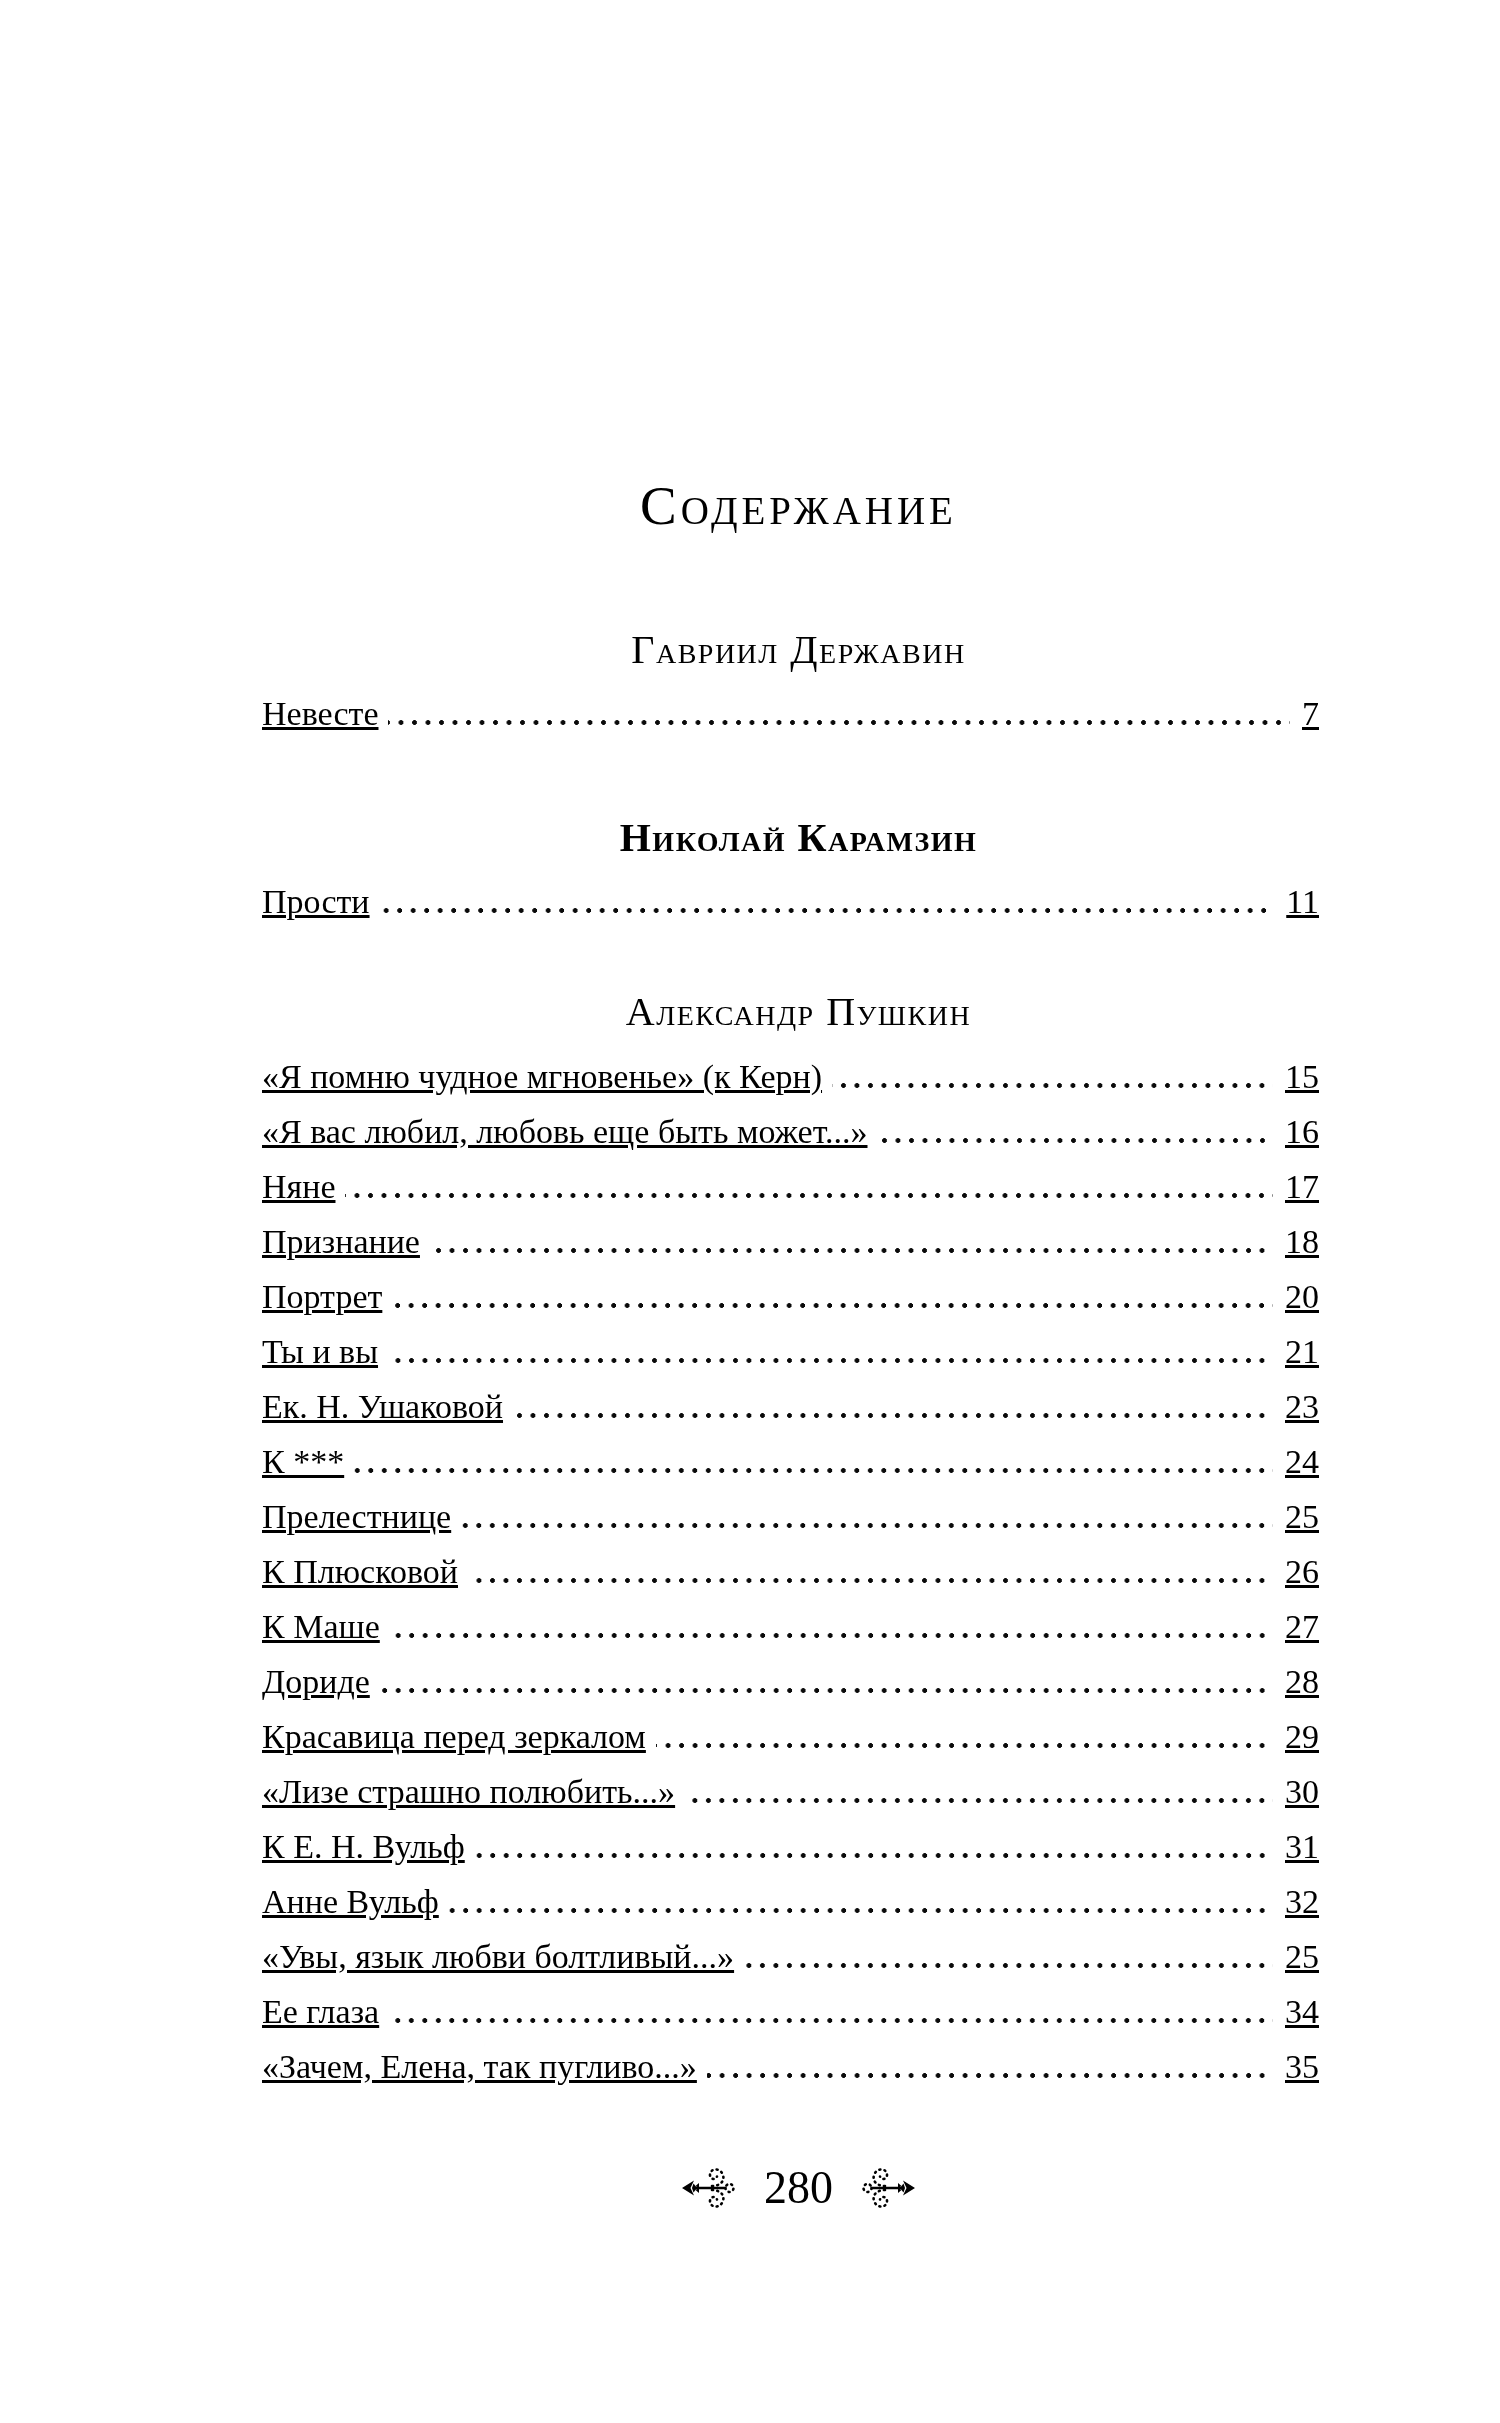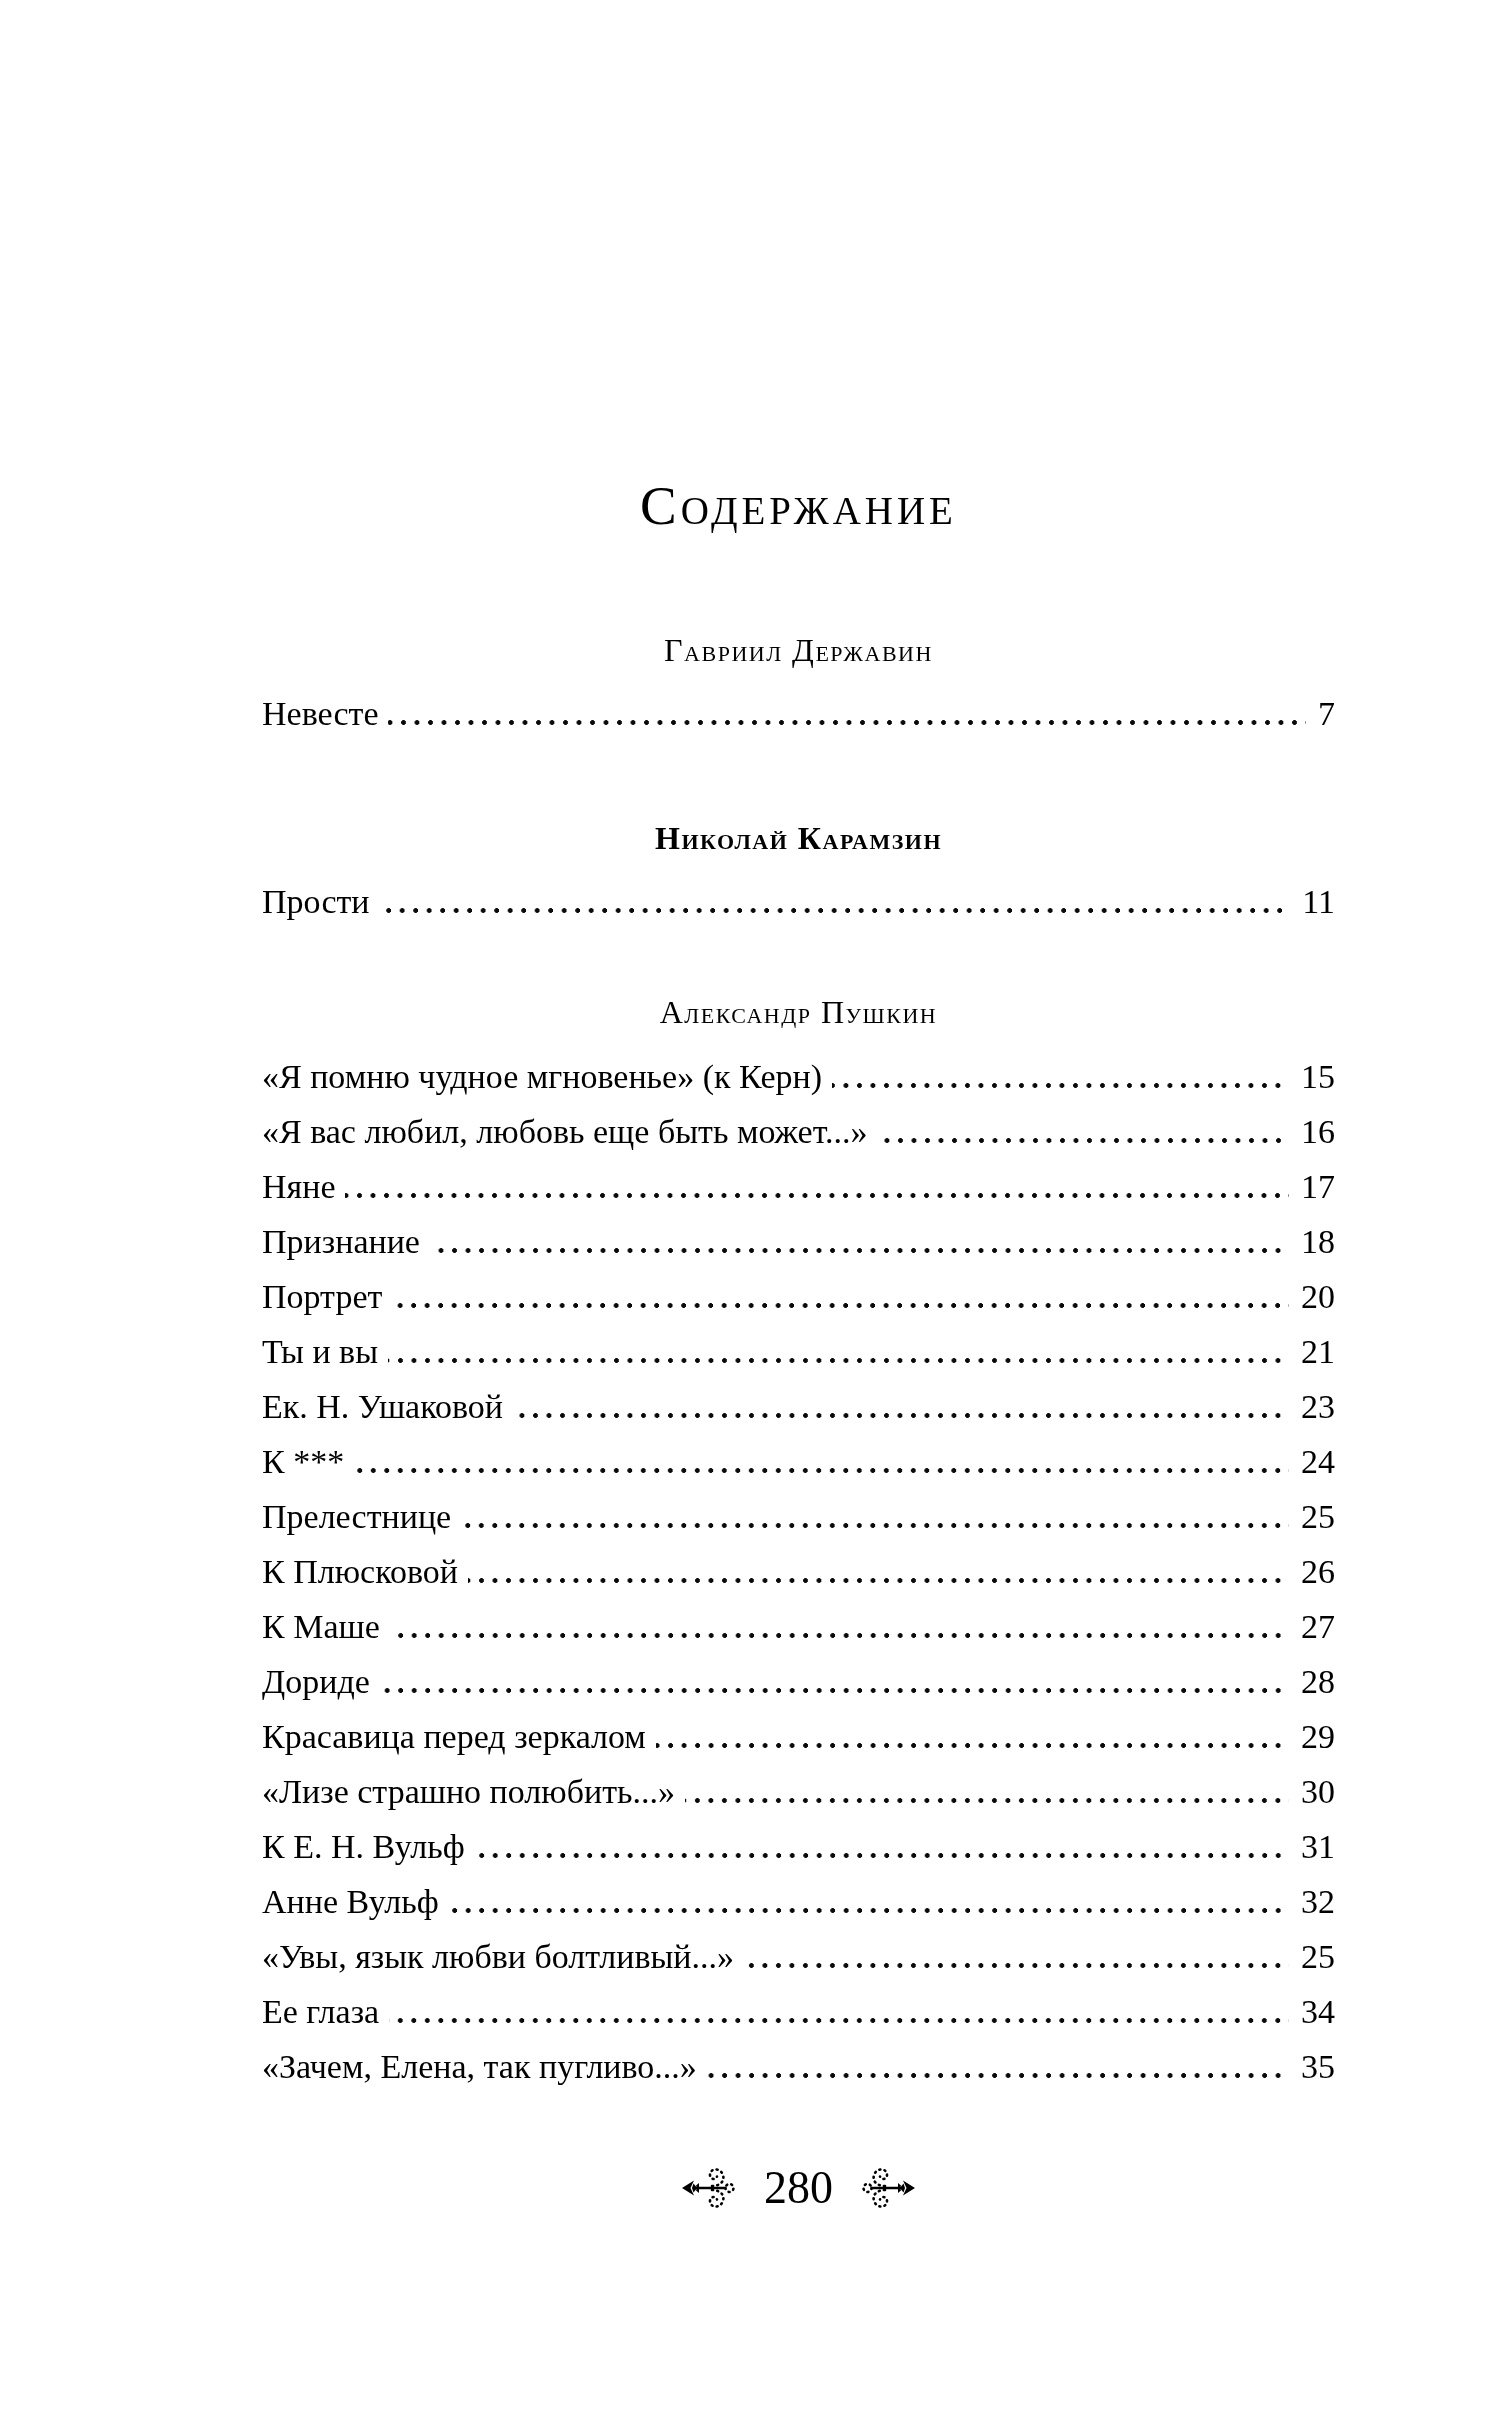--- a/index.html
+++ b/index.html
@@ -27,35 +27,36 @@
     margin: 477px 0 0 0;
     font-size: 55px;
     line-height: 58px;
     font-weight: normal;
     font-variant: small-caps;
     letter-spacing: 4px;
     text-align: center;
   }
   .section { margin: 0; }
   .author {
-    font-size: 32px;
+    font-size: 40px;
     line-height: 42px;
     font-weight: normal;
     font-variant: small-caps;
     letter-spacing: 1.5px;
     text-align: center;
     margin: 0;
   }
   .section:nth-of-type(1) .author { margin-top: 94px; }
   .section:nth-of-type(2) .author { margin-top: 76px; font-weight: bold; }
   .section:nth-of-type(3) .author { margin-top: 62px; }
   .entries {
     list-style: none;
-    margin: 15px 0 0 0;
+    margin: 15px 16px 0 0;
     padding: 0;
+    text-decoration: underline;
   }
   .section:nth-of-type(3) .entries { margin-top: 16px; }
   .toc-row {
     display: flex;
     align-items: baseline;
     height: 55px;
     font-size: 34px;
     line-height: 55px;
     white-space: nowrap;
   }

